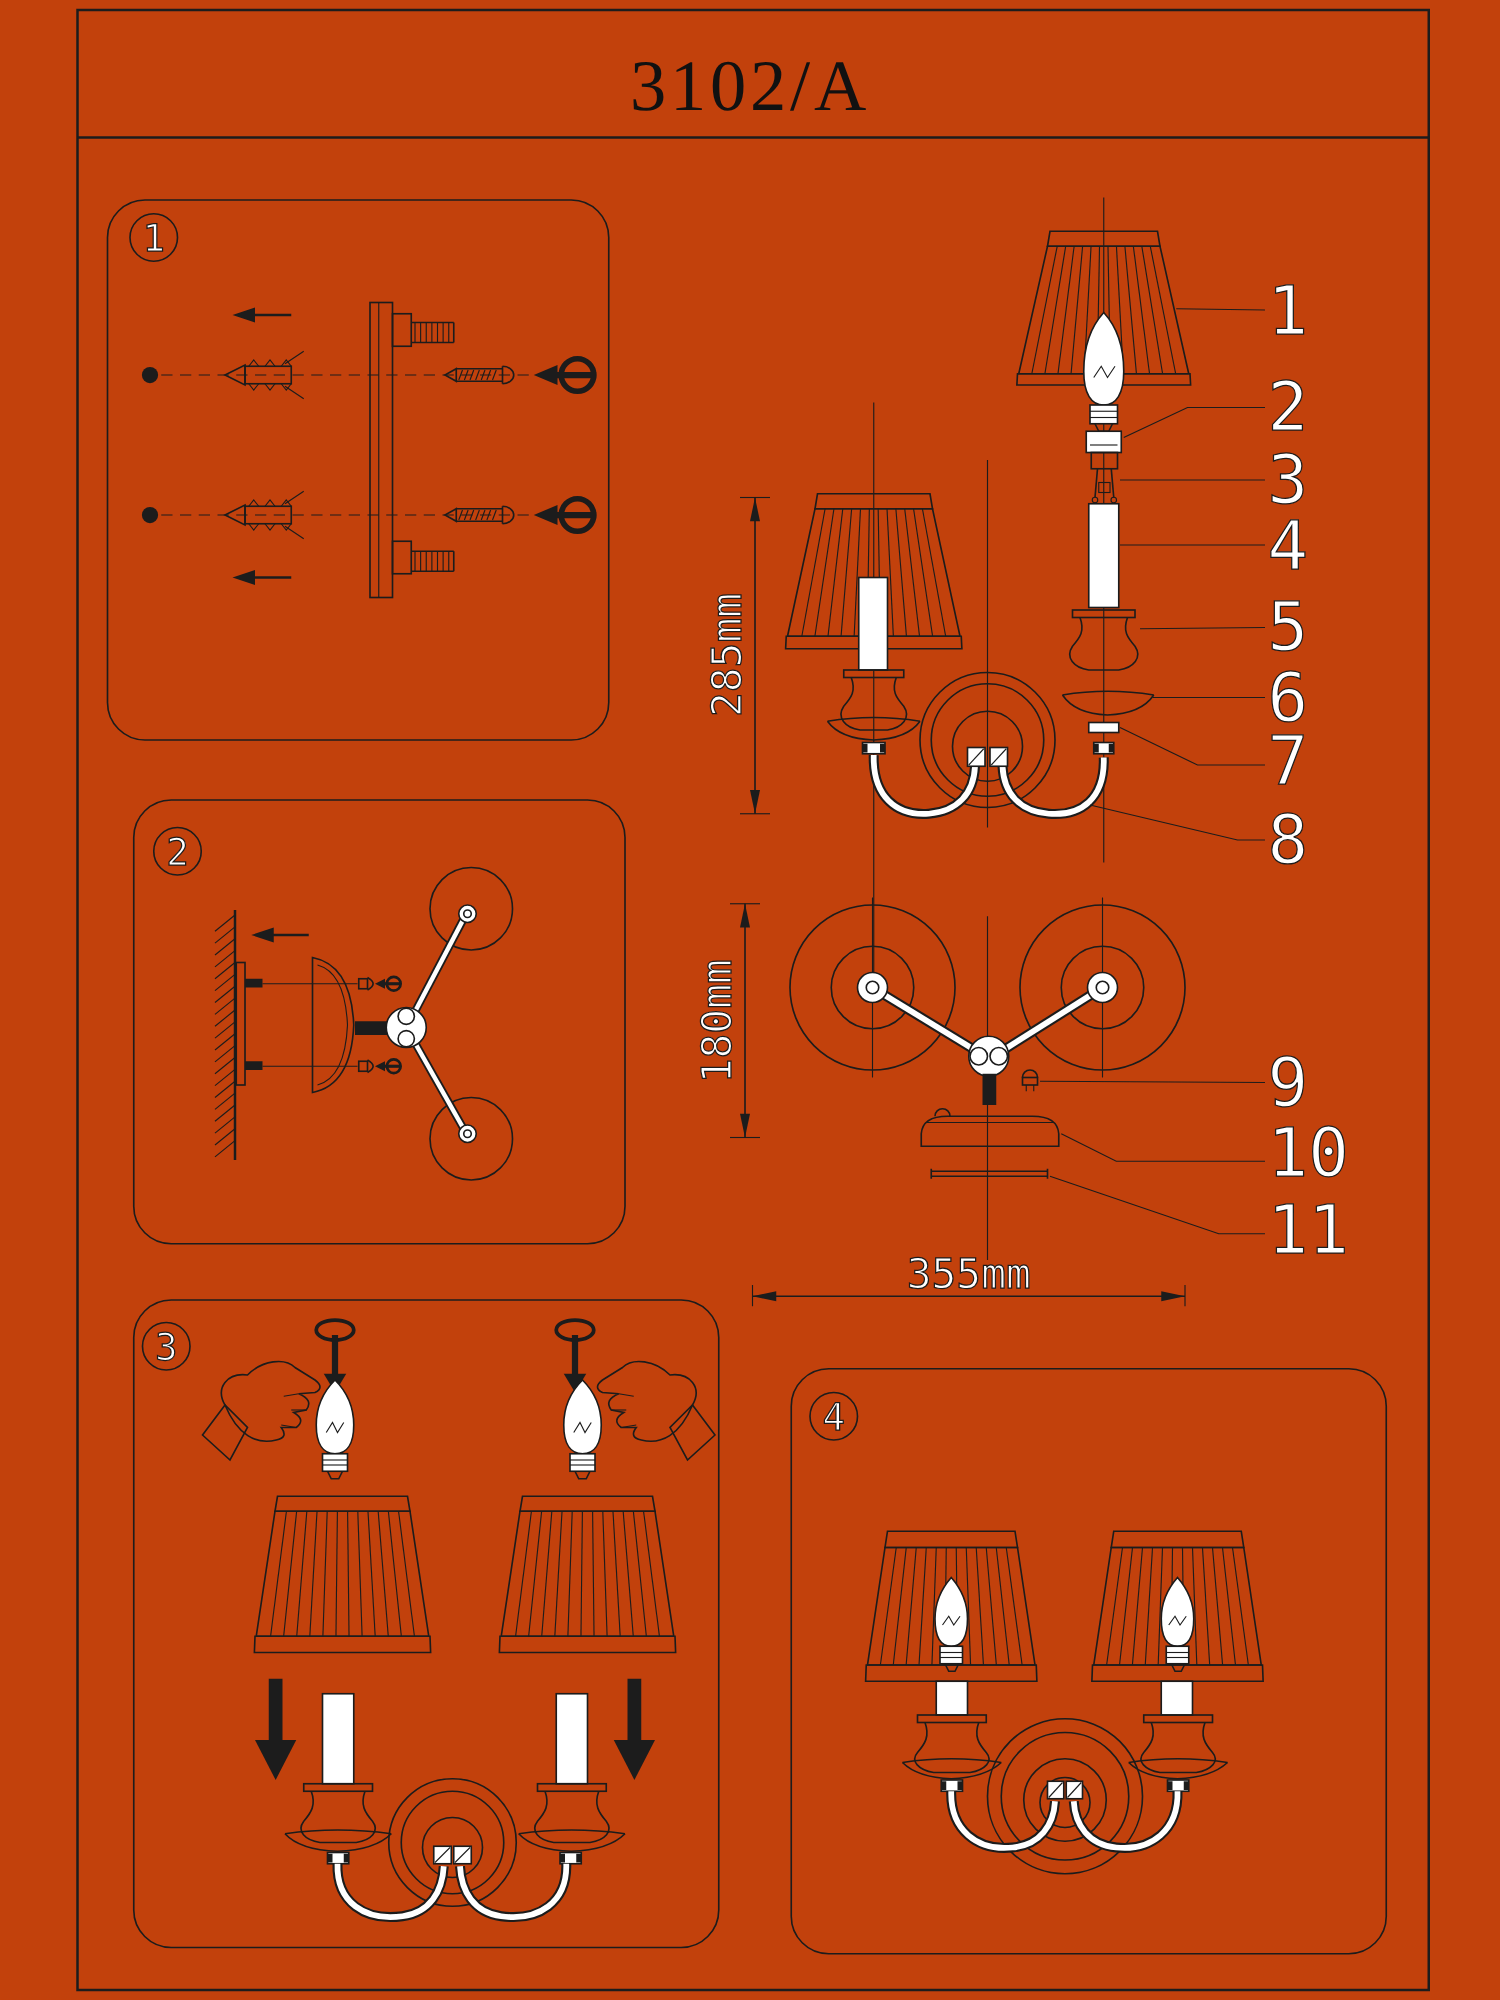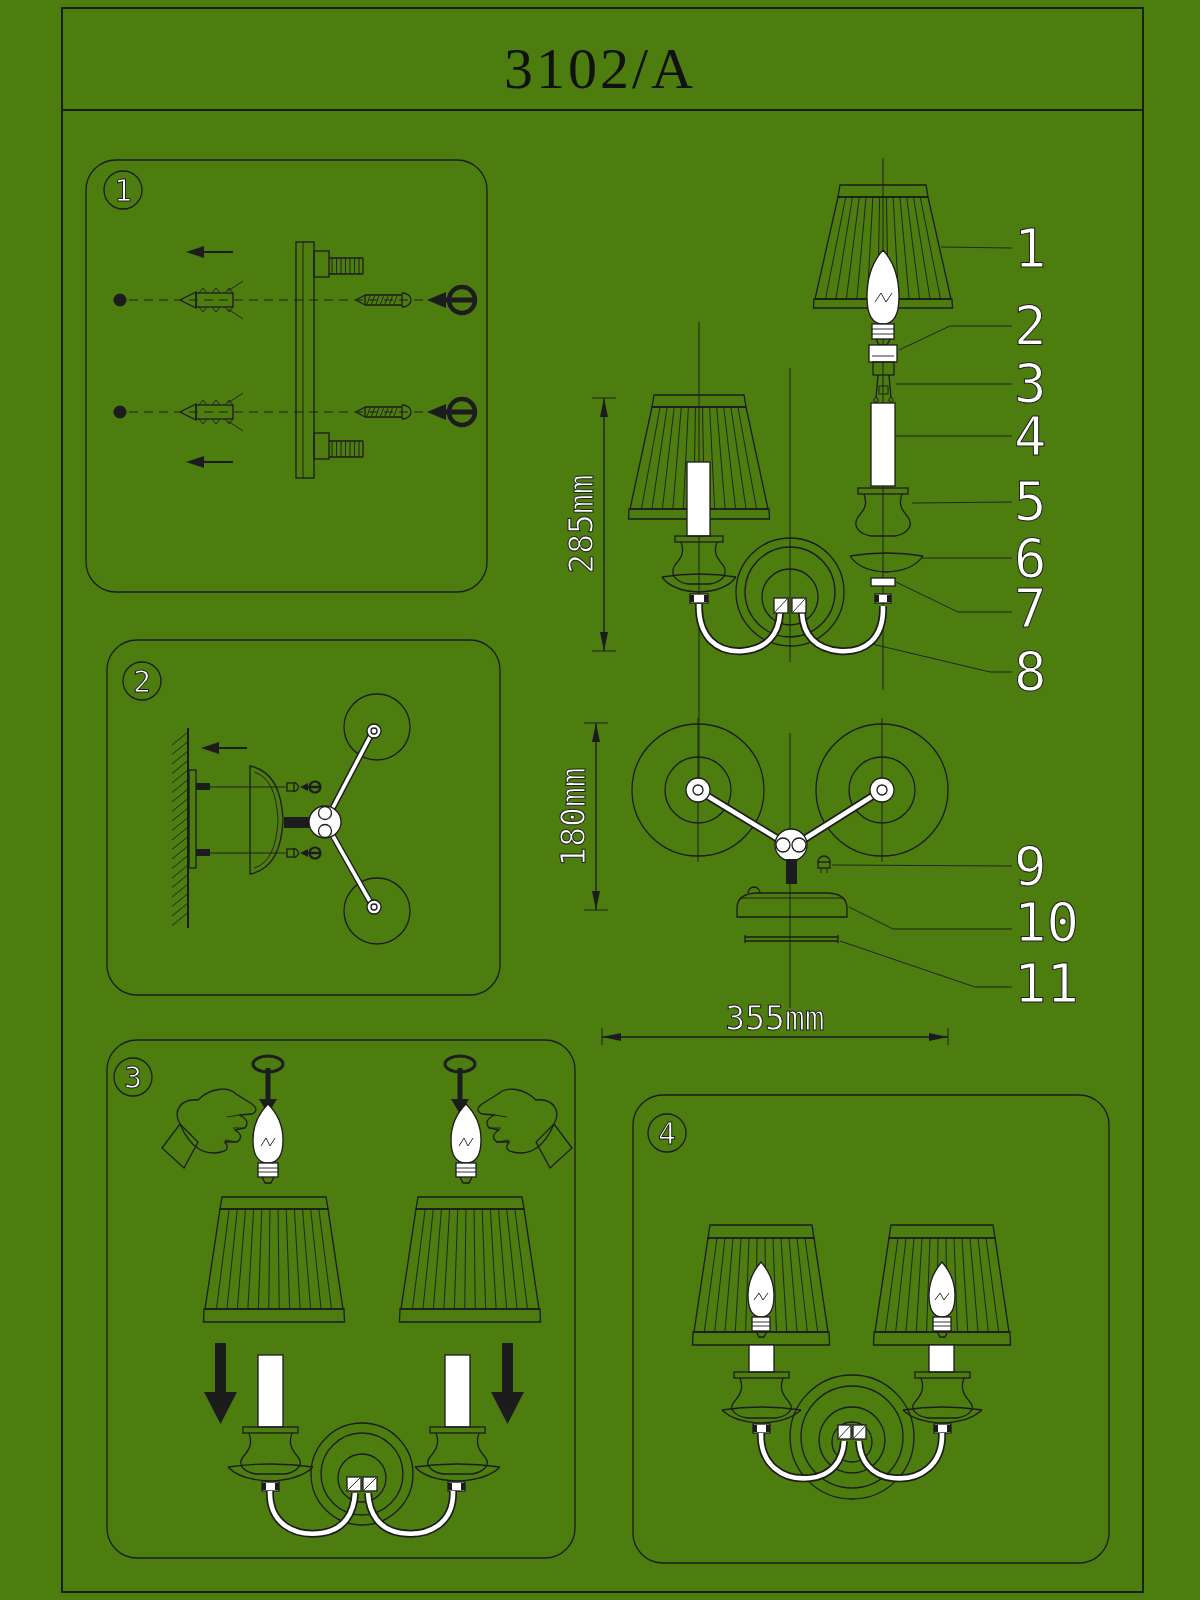--- a/index.html
+++ b/index.html
@@ -1,16 +1,16 @@
 <!DOCTYPE html>
 <html><head>
 <meta charset="utf-8">
 <style>
   html,body{margin:0;padding:0;background:#e8e8e8;}
-  .page{position:relative;width:1200px;height:1600px;background:#4d7c0f;margin:0 auto;overflow:hidden;}
+  .page{position:relative;width:1200px;height:1600px;background:#c2410c;margin:0 auto;overflow:hidden;}
   svg{position:absolute;left:0;top:0;}
   .ln{stroke:#1c1c1c;stroke-width:1.3;fill:none;}
   .ln2{stroke:#1c1c1c;stroke-width:2;fill:none;}
   .thin{stroke-width:0.9;}
   .dash{stroke-dasharray:9 6;}
   .fillb{fill:#1c1c1c;stroke:none;}
   .wfill{fill:#fff;stroke:#1c1c1c;stroke-width:1.3;}
   .tube{stroke:#1c1c1c;stroke-width:8;fill:none;}
   .tubein{stroke:#fff;stroke-width:4.6;fill:none;}
   .tube-s{stroke:#1c1c1c;stroke-width:6.5;fill:none;}

